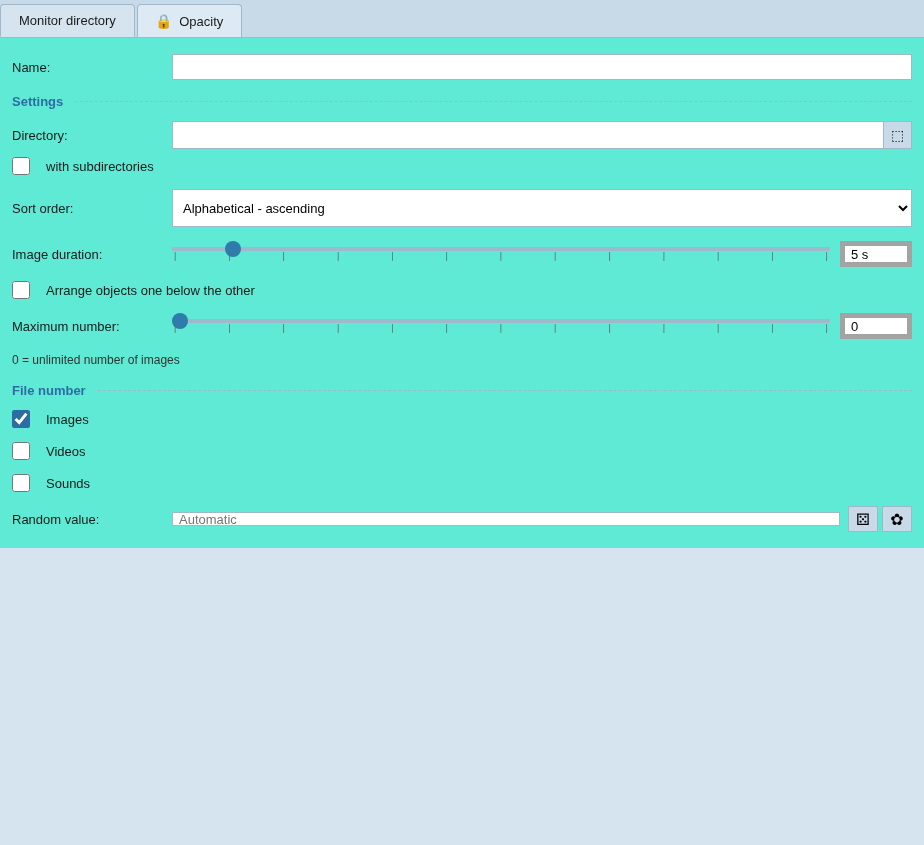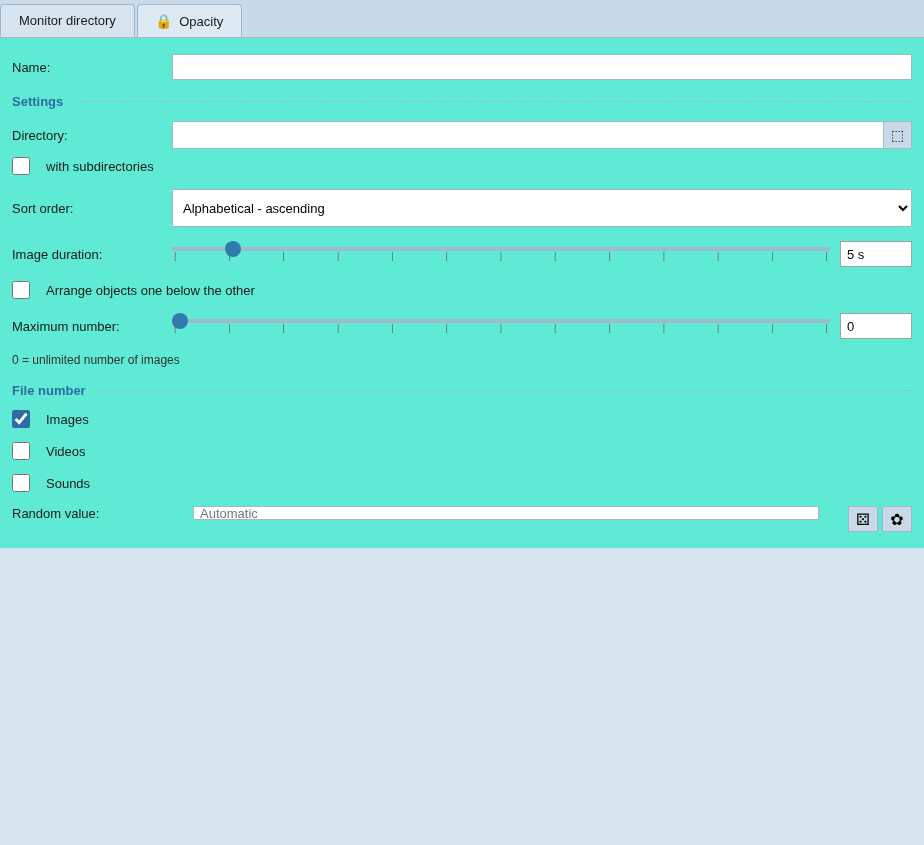--- a/index.html
+++ b/index.html
@@ -221,23 +221,22 @@
 
     .note-text {
       font-size: 12px;
       color: #333;
       margin-bottom: 16px;
       padding-left: 0;
     }
 
     .random-row {
       display: flex;
-      align-items: flex-start;
+      align-items: center;
       margin-top: 10px;
-      gap: 21px;
     }
 
     .random-label {
       min-width: 160px;
     }
 
     .random-input {
       flex: 1;
       height: 14px;
       border: 1px solid #a0b8cc;
@@ -262,21 +261,21 @@
       cursor: pointer;
       display: flex;
       align-items: center;
       justify-content: center;
       font-size: 16px;
     }
 
     
     .spinbox {
       display: flex;
-      border: 1px solid #a3a3a3;
+      border: 5px solid #a3a3a3;
       background: white;
       margin-left: 10px;
       width: 72px;
       height: 26px;
     }
 
     .spinbox-val {
       flex: 1;
       border: none;
       background: transparent;

